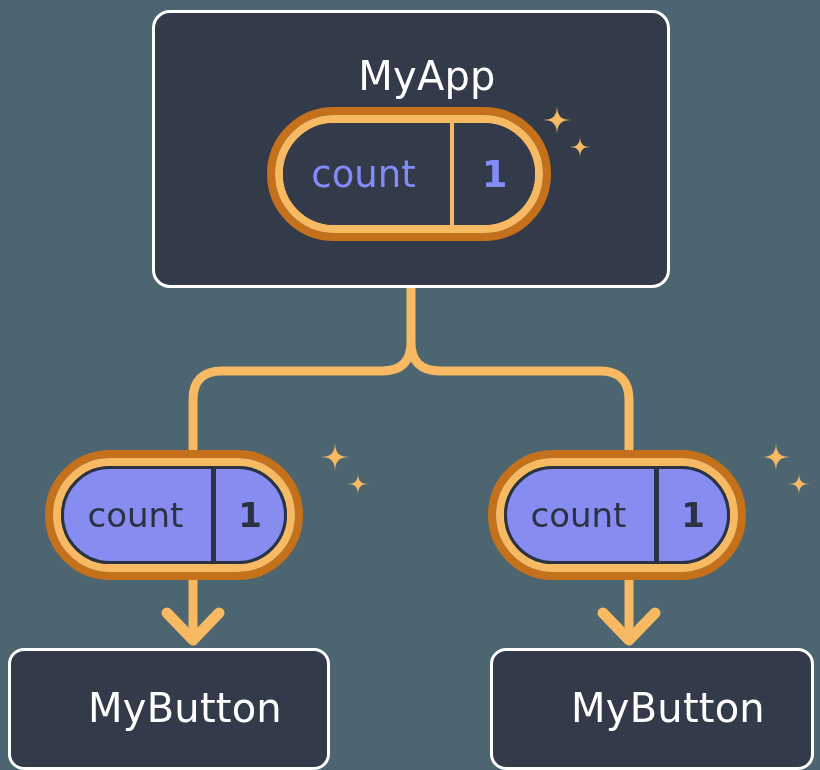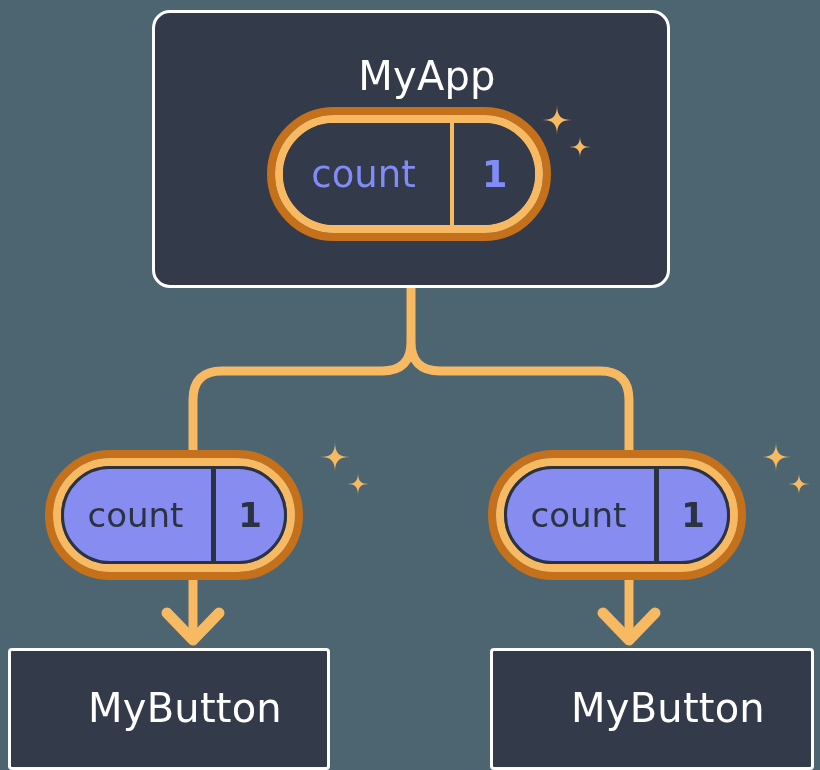--- a/index.html
+++ b/index.html
@@ -32,21 +32,21 @@
     pointer-events: none;
     z-index: 1;
   }
 
   
   .comp-box {
     position: absolute;
     box-sizing: border-box;
     background: #333a49;
     border: 3px solid #ffffff;
-    border-radius: 4px;
+    border-radius: 16px;
     z-index: 2;
   }
   .comp-box.root {
     left: 152px;
     top: 10px;
     width: 518px;
     height: 278px;
     border-radius: 18px;
   }
   .comp-box.leaf-left {

